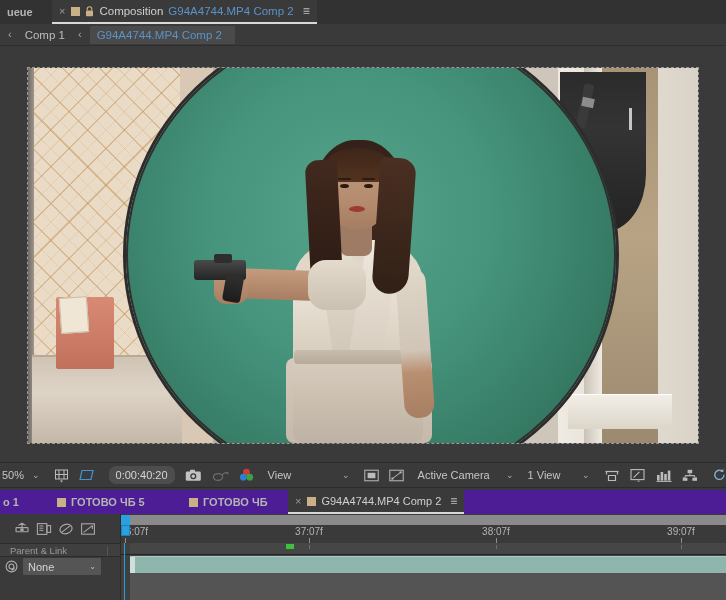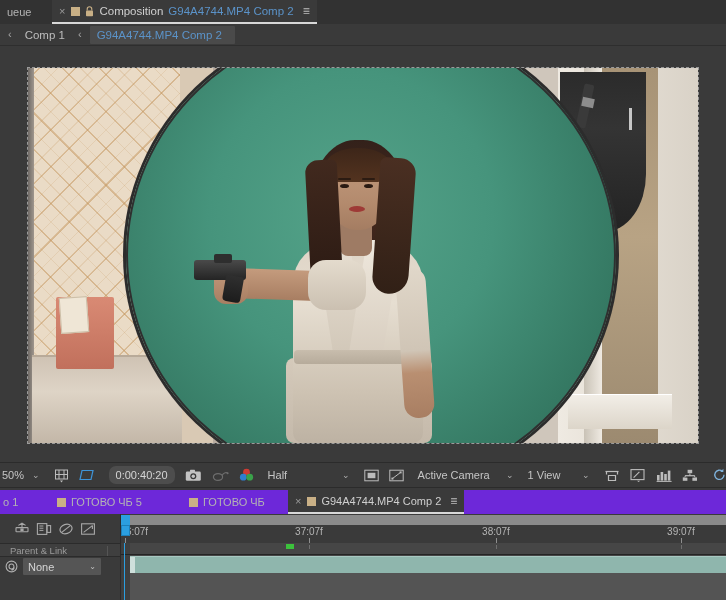--- a/index.html
+++ b/index.html
@@ -35,21 +35,21 @@
     position: absolute;
     top: 0;
     height: 24px;
     display: flex;
     align-items: center;
     gap: 5px;
     padding: 0 7px;
     white-space: nowrap;
     box-sizing: border-box;
   }
-  .tab.inactive { color: #b4b4b4; }
+  .tab.inactive { color: #b4b4b4; font-weight: bold; }
   .tab.active {
     background: #3a3a3a;
     border-bottom: 2px solid #d8d8d8;
     color: #cfcfcf;
   }
   .tab-close {
     font-size: 11px;
     color: #9a9a9a;
     line-height: 1;
     margin-right: 1px;
@@ -454,21 +454,21 @@
     font-size: 11px;
   }
   .tb-icon { display: flex; align-items: center; justify-content: center; width: 20px; height: 18px; }
   .tb-icon svg { display: block; }
 
   
   .timeline-tabbar {
     position: absolute;
     left: 0; top: 490px;
     width: 726px; height: 24px;
-    background: #6d28d9;
+    background: #4c1d95;
     border-bottom: 1px solid #1f1f1f;
   }
 
   
   .timeline {
     position: absolute;
     left: 0; top: 514px;
     width: 726px; height: 86px;
     background: #3a3a3a;
   }
@@ -780,21 +780,21 @@
     </div>
     <div class="tb-item tb-icon">
       <svg width="15" height="14" viewBox="0 0 15 14">
         <circle cx="7.5" cy="4.2" r="3.4" fill="#cf3b33"></circle>
         <circle cx="4.3" cy="9.2" r="3.4" fill="#2f7fd0"></circle>
         <circle cx="10.7" cy="9.2" r="3.4" fill="#3aa14a"></circle>
       </svg>
     </div>
     <div class="tb-sep"></div>
     <div class="tb-item" style="min-width:82px;">
-      <span>Half</span>
+      <span>View</span>
       <span class="tb-caret" style="margin-left:auto;">⌄</span>
     </div>
     <div class="tb-sep"></div>
     <div class="tb-item tb-icon">
       <svg width="15" height="13" viewBox="0 0 15 13">
         <rect x="0.8" y="1.2" width="13.4" height="10.6" fill="none" stroke="#bcbcbc" stroke-width="1"></rect>
         <rect x="3.6" y="3.8" width="7.8" height="5.4" fill="#bcbcbc"></rect>
       </svg>
     </div>
     <div class="tb-item tb-icon">

